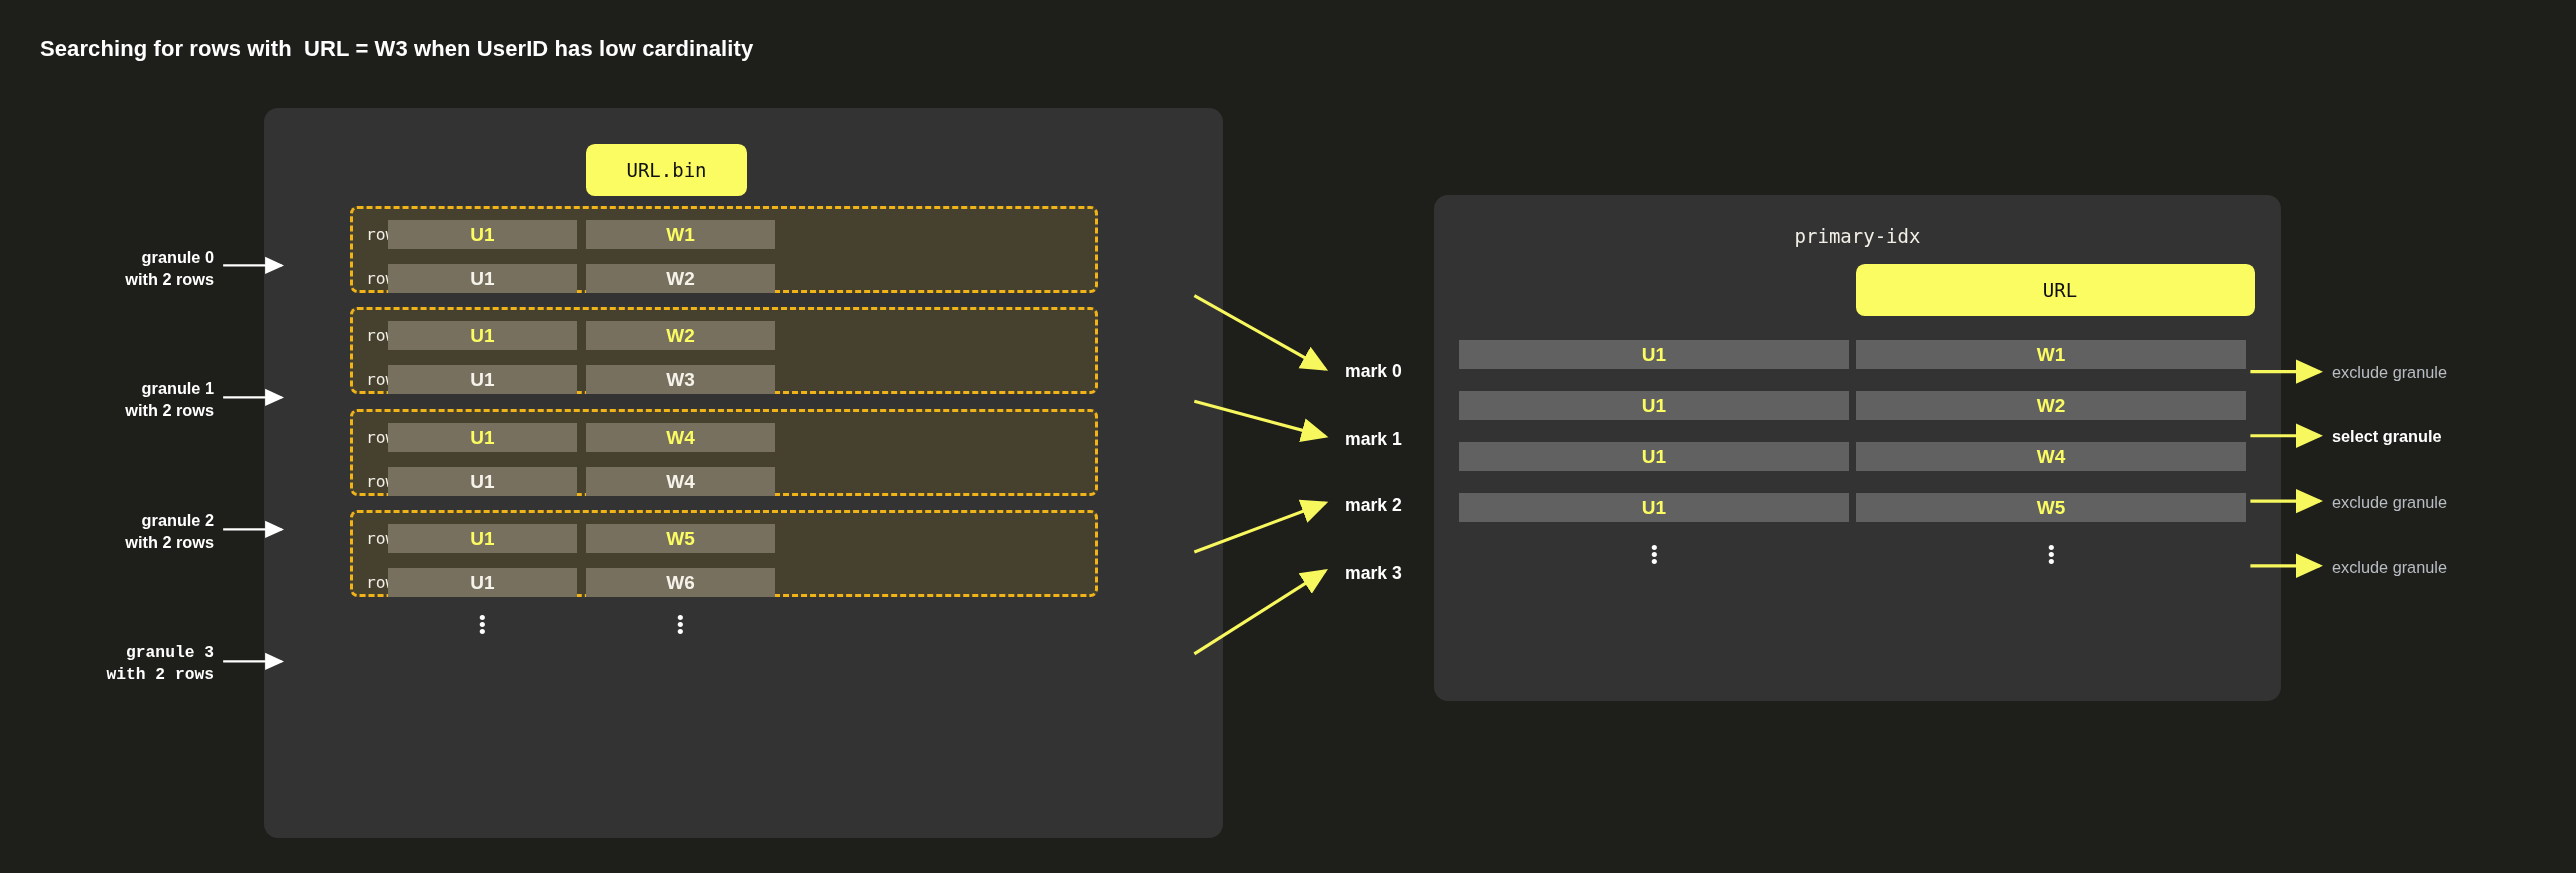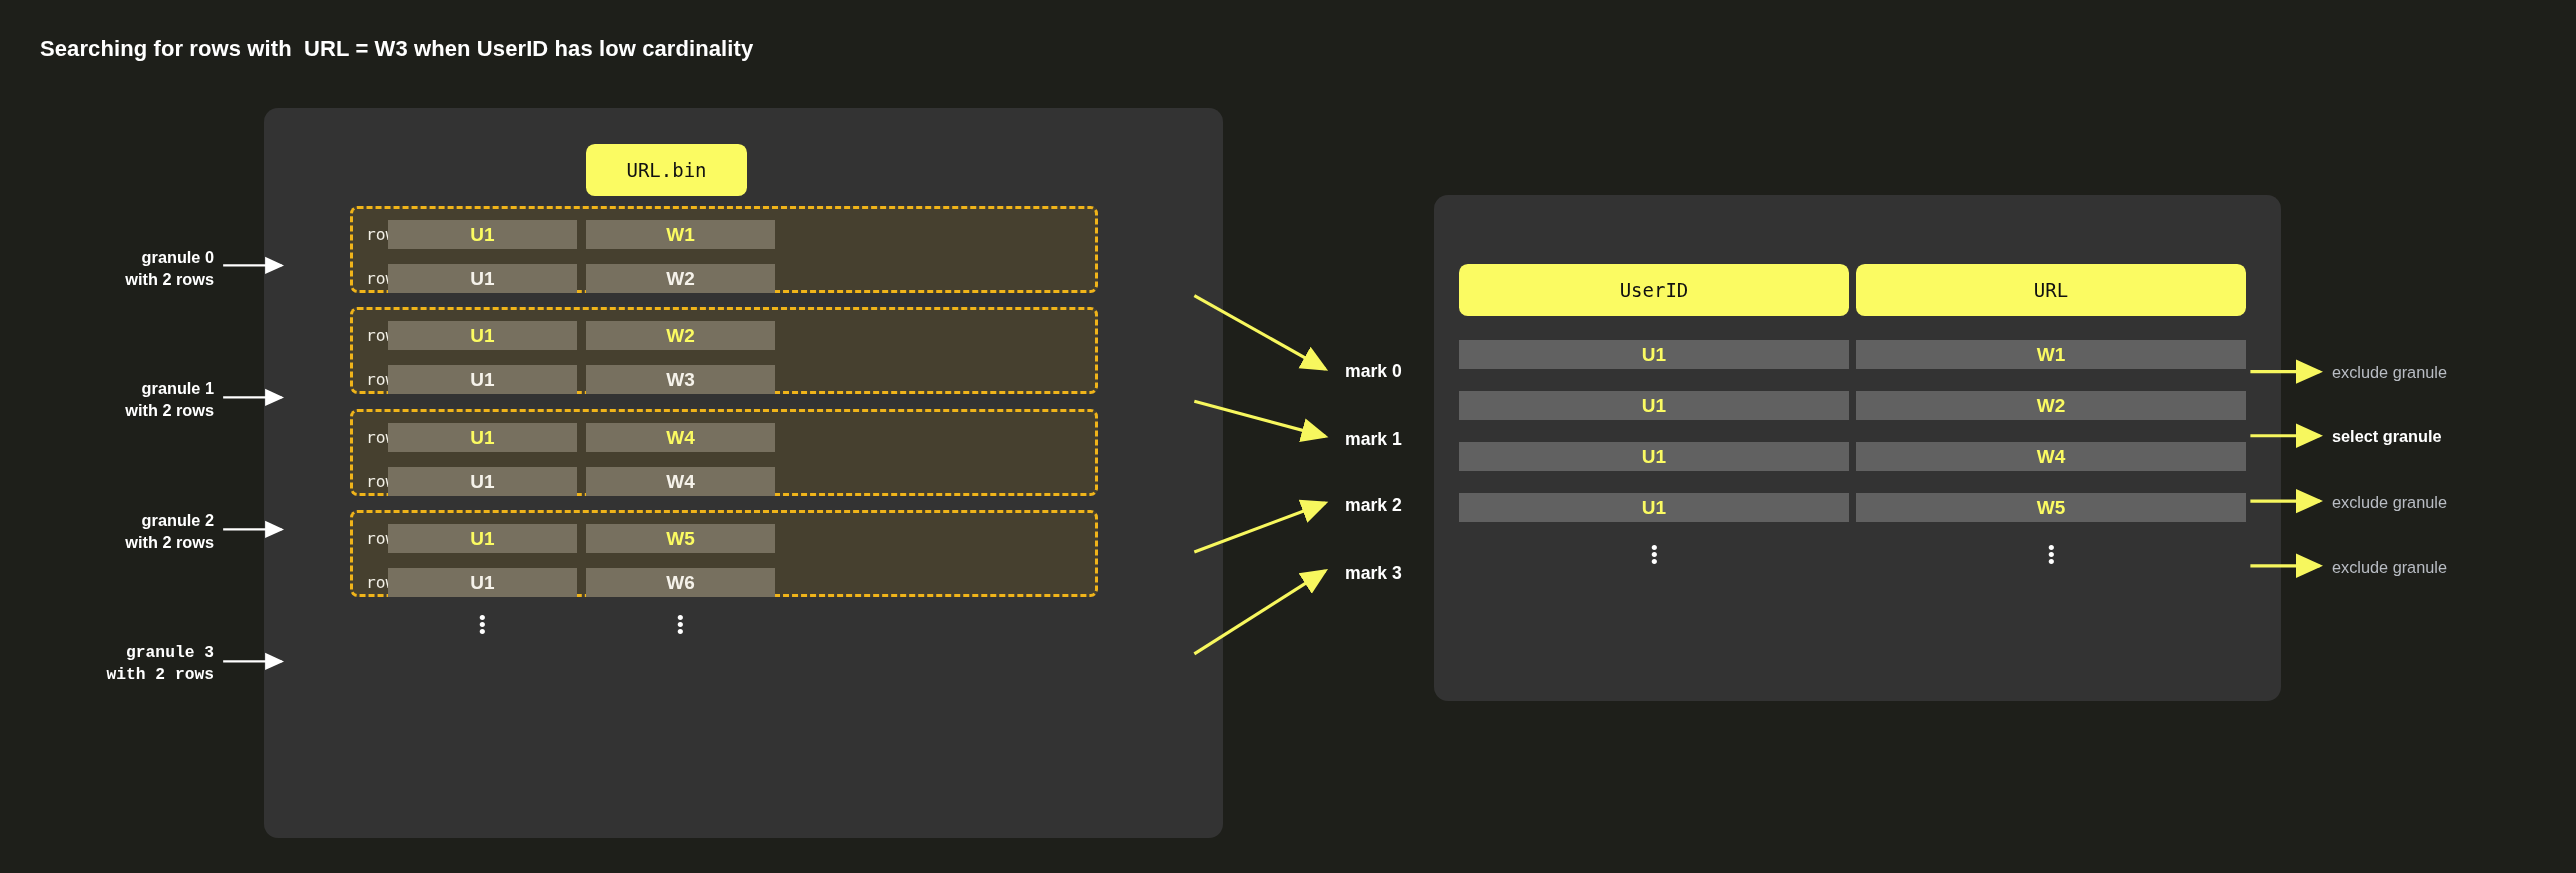--- a/index.html
+++ b/index.html
@@ -216,23 +216,23 @@
 <div class="granule-note" style="left:57px;  top:642px; width:157px;font-family:Liberation Mono, monospace;">granule 3
 with 2 rows</div>
 
 <div class="mark-label" style="left:1345px; top:361px;">mark 0</div>
 <div class="mark-label" style="left:1345px; top:429px;">mark 1</div>
 <div class="mark-label" style="left:1345px; top:495px;">mark 2</div>
 <div class="mark-label" style="left:1345px; top:563px;">mark 3</div>
 
 <div class="panel" id="index-panel">
 
-
-  <div class="col-chip" id="chip-userid" style="left:25px; top:69px; width:390px;">UserID</div>
-  <div class="col-chip" id="chip-url" style="left:422px; top:69px; width:390px;">URL</div>
+  <div id="index-title">primary-idx</div>
+
+  <div class="col-chip" id="chip-url" style="left:422px; top:69px; width:390px;padding-left:9px;">URL</div>
 
   <div class="idx-cell" style="left:25px; top:145px; width:390px;">U1</div>
   <div class="idx-cell" style="left:25px; top:196px; width:390px;">U1</div>
   <div class="idx-cell" style="left:25px; top:247px; width:390px;">U1</div>
   <div class="idx-cell" style="left:25px; top:298px; width:390px;">U1</div>
 
   <div class="idx-cell" style="left:422px; top:145px; width:390px;">W1</div>
   <div class="idx-cell" style="left:422px; top:196px; width:390px;">W2</div>
   <div class="idx-cell" style="left:422px; top:247px; width:390px;">W4</div>
   <div class="idx-cell" style="left:422px; top:298px; width:390px;">W5</div>

